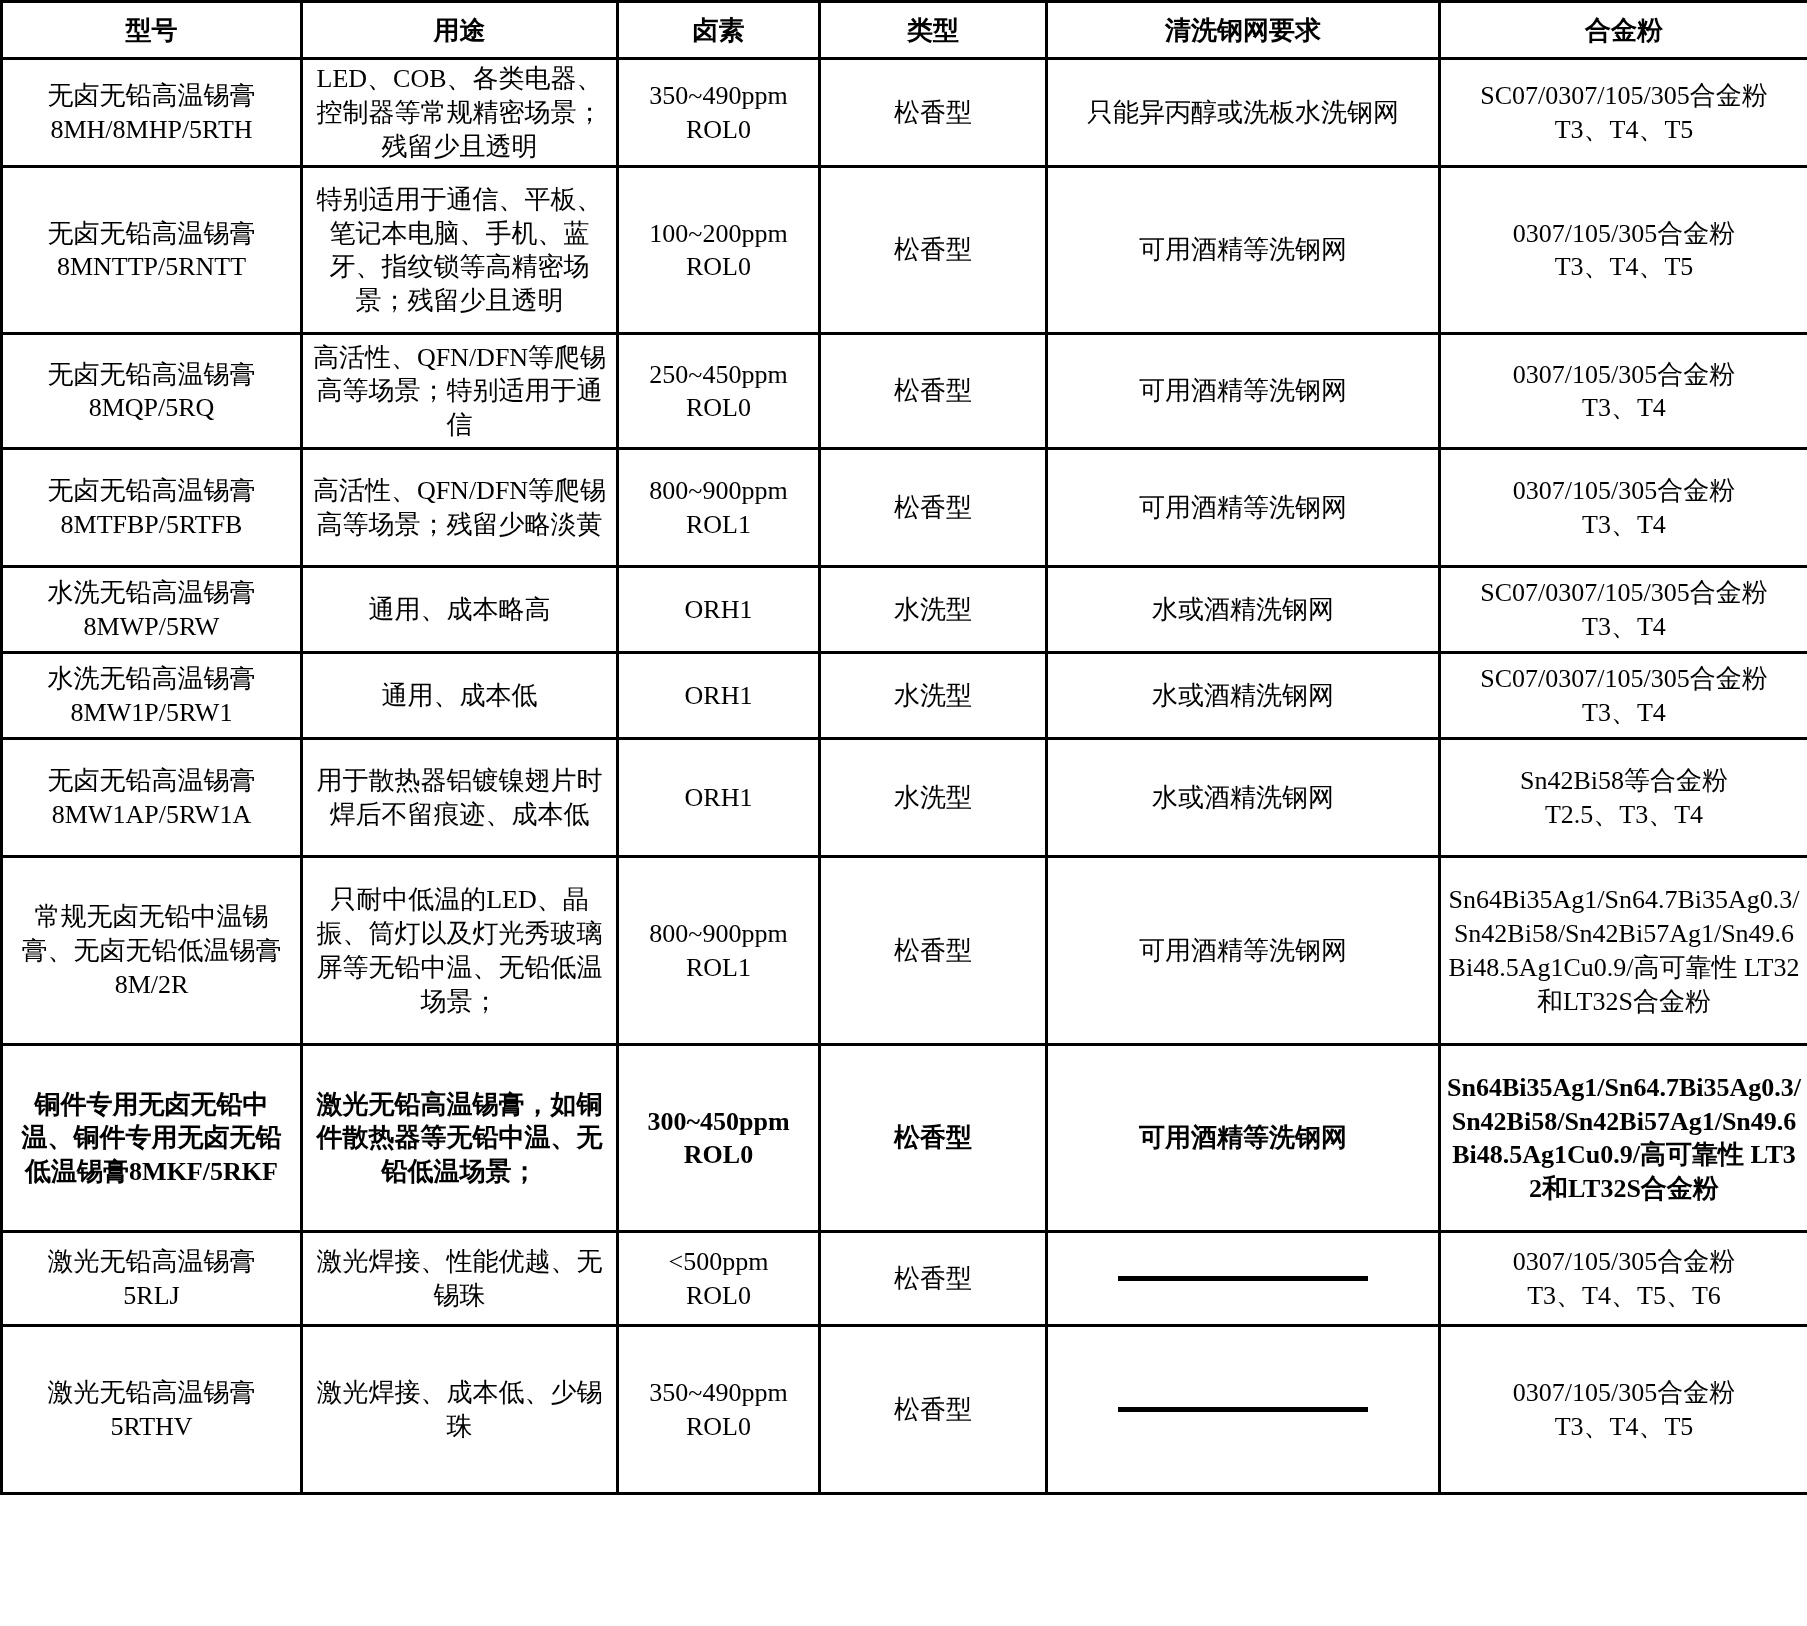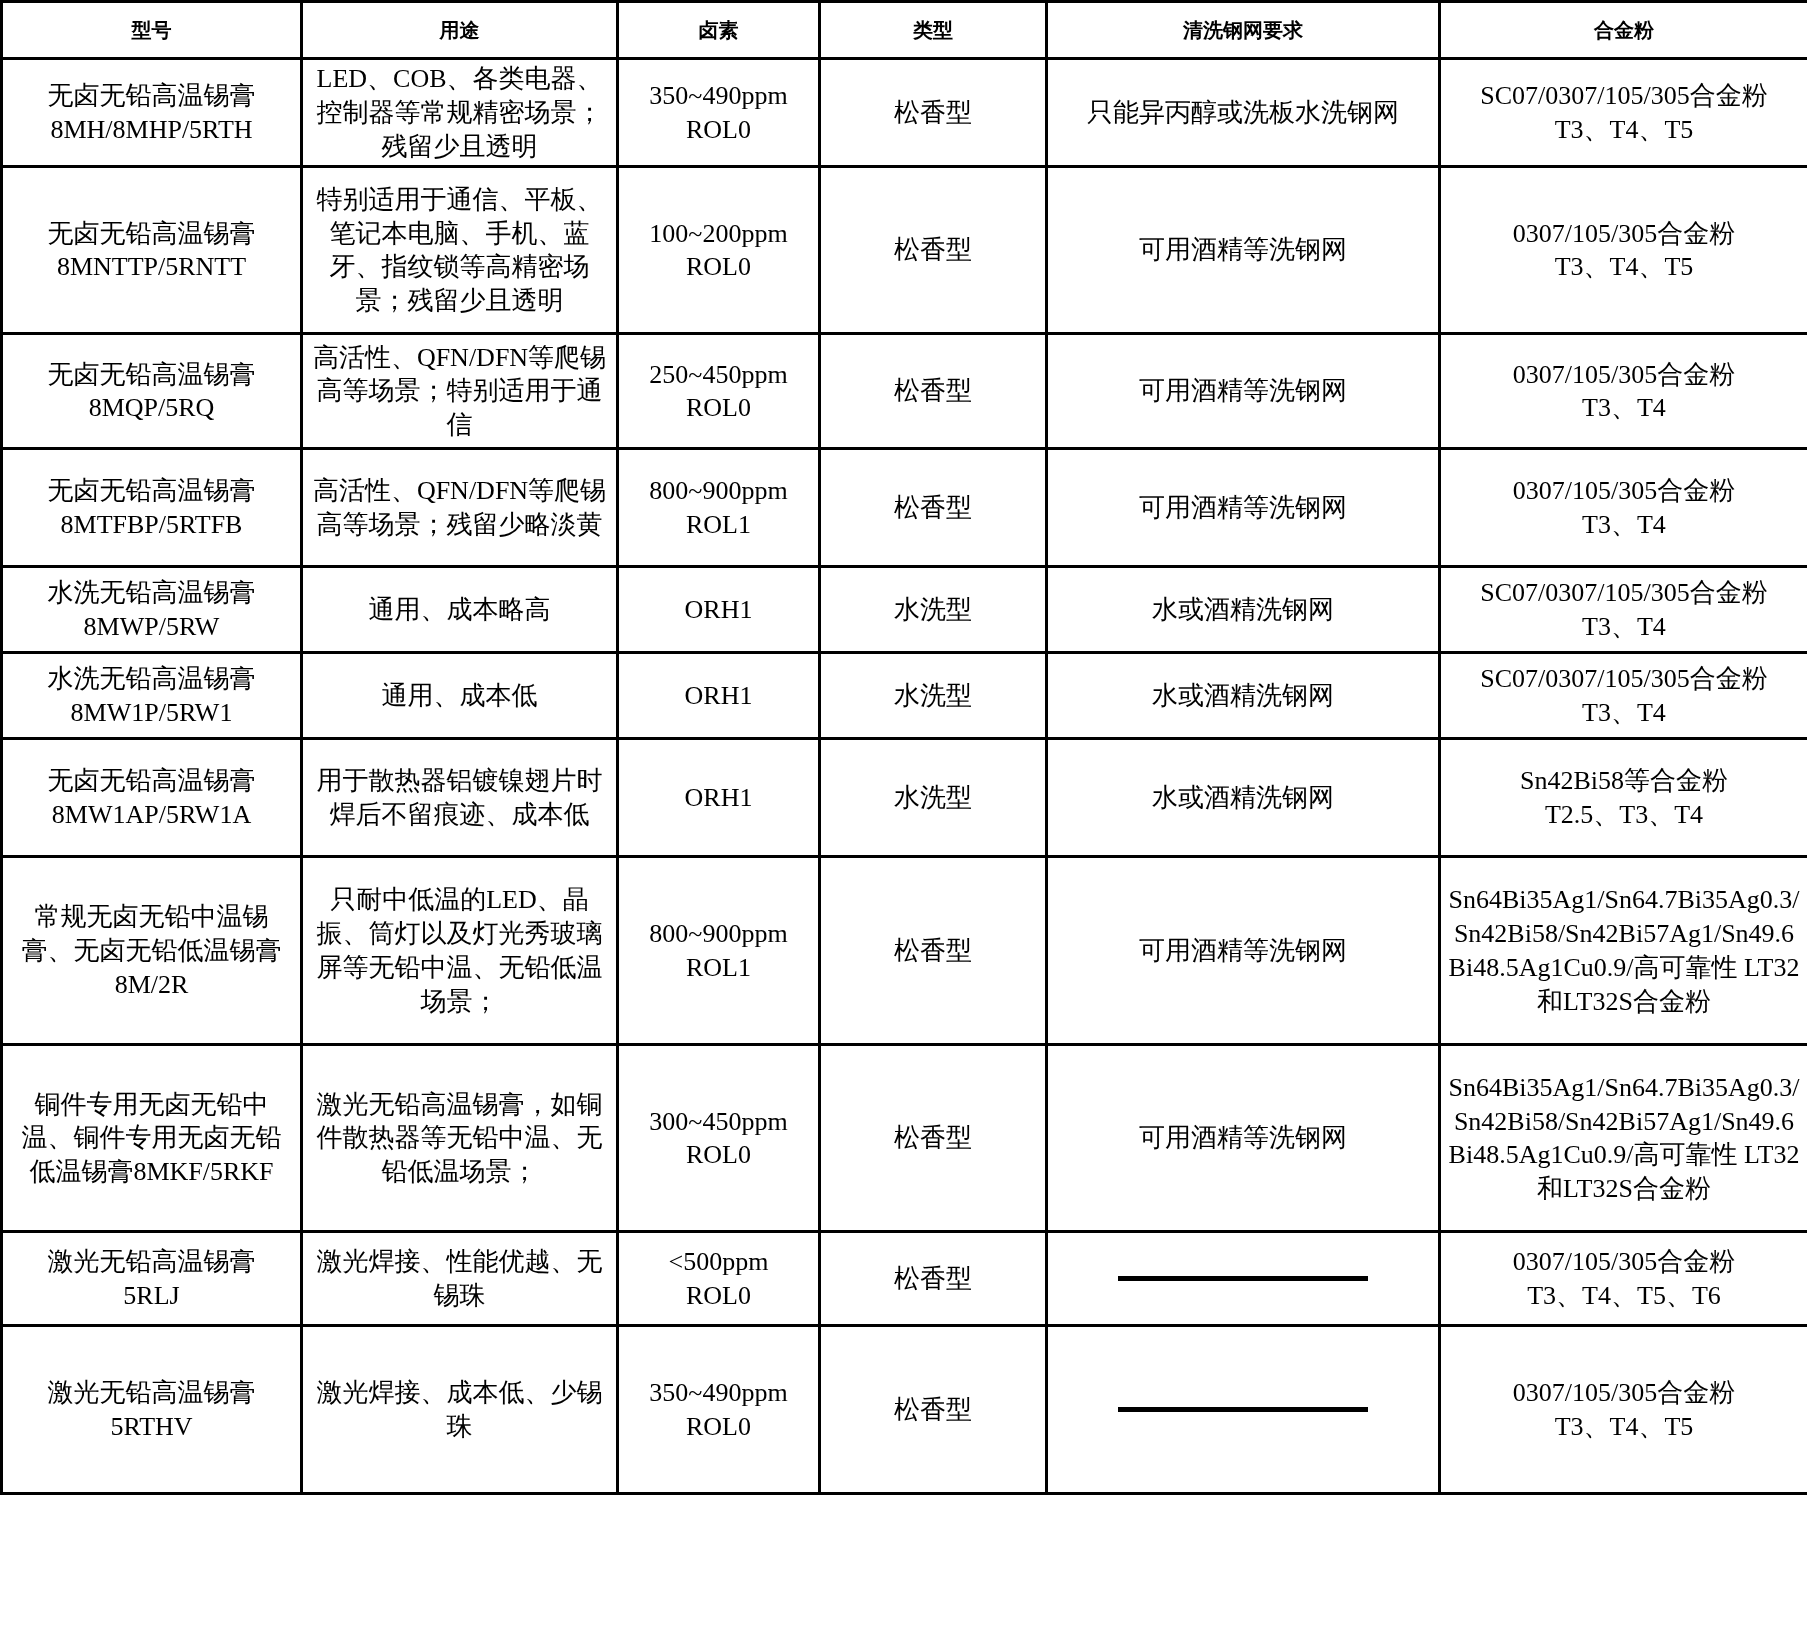--- a/index.html
+++ b/index.html
@@ -27,21 +27,21 @@
     padding: 2px 6px;
     color: #000000;
     overflow: hidden;
   }
   .spec-table thead tr {
     height: 57px;
   }
   .spec-table th {
     font-family: "Liberation Sans", "DejaVu Sans", sans-serif;
     font-weight: 700;
-    font-size: 20px;
+    font-size: 26px;
     white-space: nowrap;
   }
   .spec-table td {
     font-size: 26px;
     line-height: 1.3;
     white-space: pre-line;   
     word-break: break-all;   
   }
   .dash-line {
     width: 250px;
@@ -150,21 +150,21 @@
       <tr style="height: 188px;">
         <td>常规无卤无铅中温锡膏、无卤无铅低温锡膏
 8M/2R</td>
         <td>只耐中低温的LED、晶振、筒灯以及灯光秀玻璃屏等无铅中温、无铅低温场景；</td>
         <td>800~900ppm
 ROL1</td>
         <td>松香型</td>
         <td>可用酒精等洗钢网</td>
         <td>Sn64Bi35Ag1/Sn64.7Bi35Ag0.3/Sn42Bi58/Sn42Bi57Ag1/Sn49.6Bi48.5Ag1Cu0.9/高可靠性 LT32和LT32S合金粉</td>
       </tr>
-      <tr style="height: 187px;">
+      <tr style="height: 187px; font-weight: bold;">
         <td>铜件专用无卤无铅中温、铜件专用无卤无铅低温锡膏8MKF/5RKF</td>
         <td>激光无铅高温锡膏，如铜件散热器等无铅中温、无铅低温场景；</td>
         <td>300~450ppm
 ROL0</td>
         <td>松香型</td>
         <td>可用酒精等洗钢网</td>
         <td>Sn64Bi35Ag1/Sn64.7Bi35Ag0.3/Sn42Bi58/Sn42Bi57Ag1/Sn49.6Bi48.5Ag1Cu0.9/高可靠性 LT32和LT32S合金粉</td>
       </tr>
       <tr style="height: 94px;">
         <td>激光无铅高温锡膏

